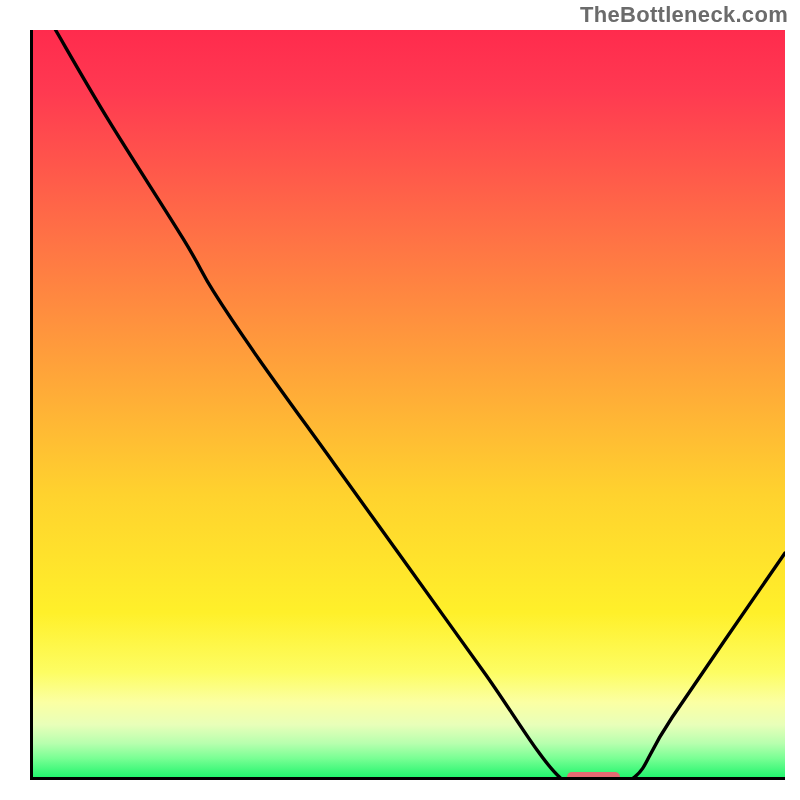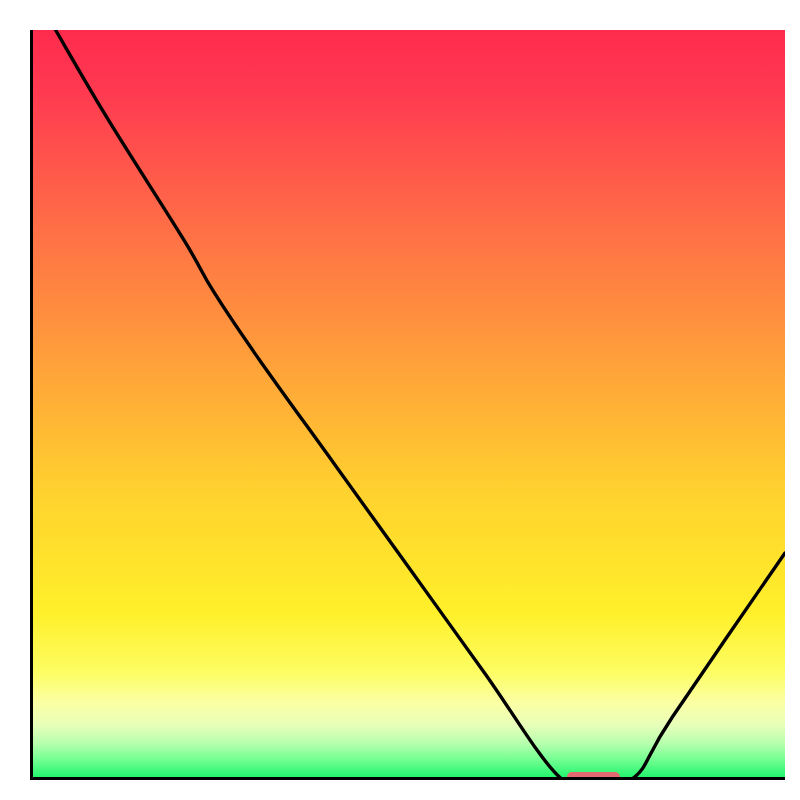--- a/index.html
+++ b/index.html
@@ -64,20 +64,21 @@
     height: 10px;
     border-radius: 5px;
     background: #e46a72;
   }
 </style>
 </head>
 <body>
 
 <div class="stage">
 
+  <div class="watermark">TheBottleneck.com</div>
 
   <div class="plot">
 
     <svg class="gradient" viewBox="0 0 100 100" preserveAspectRatio="none">
       <defs>
         <linearGradient id="bg" x1="0" y1="0" x2="0" y2="1">
             <stop offset="0%" stop-color="#ff2b4d"></stop>
             <stop offset="8%" stop-color="#ff3951"></stop>
             <stop offset="25%" stop-color="#ff6a47"></stop>
             <stop offset="45%" stop-color="#ffa23a"></stop>

